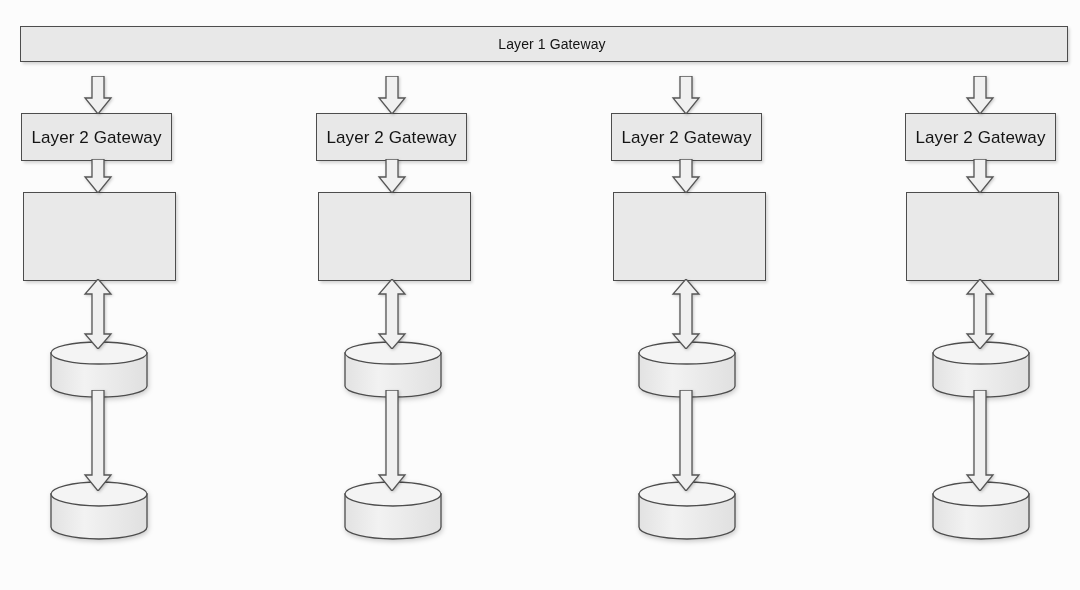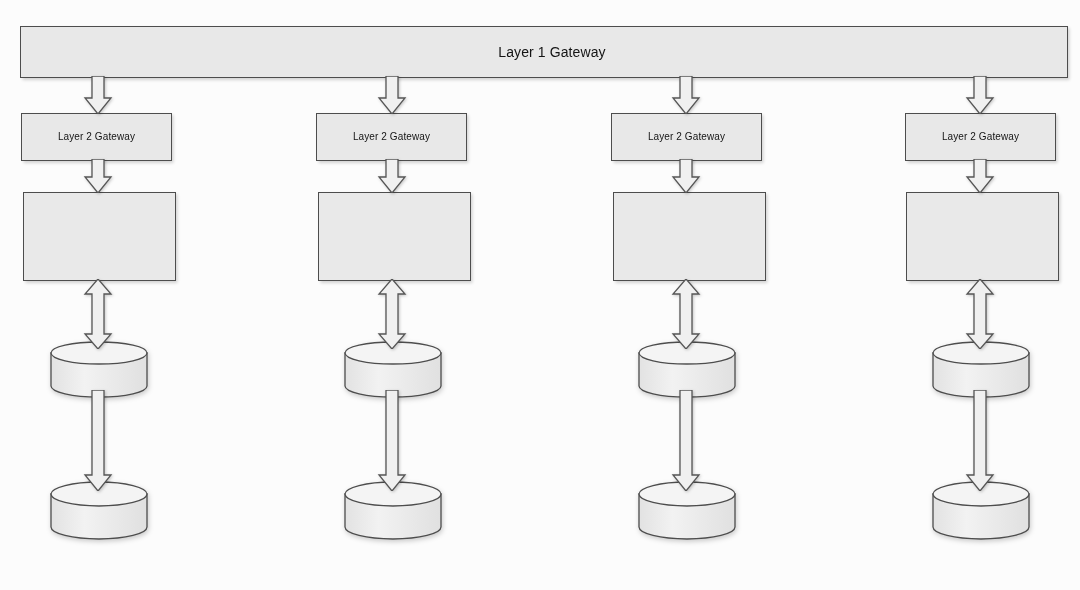--- a/index.html
+++ b/index.html
@@ -23,21 +23,21 @@
   
   .node-box {
     position: absolute;
     box-sizing: border-box;
     background: #e8e8e8;
     border: 1.6px solid #4d4d4d;
     display: flex;
     align-items: center;
     justify-content: center;
     color: #141414;
-    font-size: 10px;
+    font-size: 17px;
     letter-spacing: 0.1px;
     line-height: 1;
     box-shadow: 1.5px 2px 3px rgba(0,0,0,0.17);
   }
   .node-box.gateway-bar {
     font-size: 14px;
   }
   .node-box.blank-box {
     background: #e9e9e9;
   }
@@ -56,21 +56,21 @@
   }
   .arrow svg { display: block; }
 
   .label { pointer-events: none; white-space: nowrap; }
 </style>
 </head>
 <body>
 
 <div id="canvas">
 
-  <div class="node-box gateway-bar" id="layer1-bar" style="left: 20px; top: 26px; width: 1048px; height: 52px; padding-left: 16px;">
+  <div class="node-box gateway-bar" id="layer1-bar" style="left: 20px; top: 26px; width: 1048px; height: 36px; padding-left: 16px;">
     <span class="label">Layer 1 Gateway</span>
   </div>
 
   <div id="columns-root">
       <div class="node-box" style="left: 21px; top: 113px; width: 151px; height: 48px;">
         <span class="label">Layer 2 Gateway</span>
       </div>
       <div class="node-box blank-box" style="left: 23px; top: 192px; width: 153px; height: 89px;">
         <span class="label"></span>
       </div>

